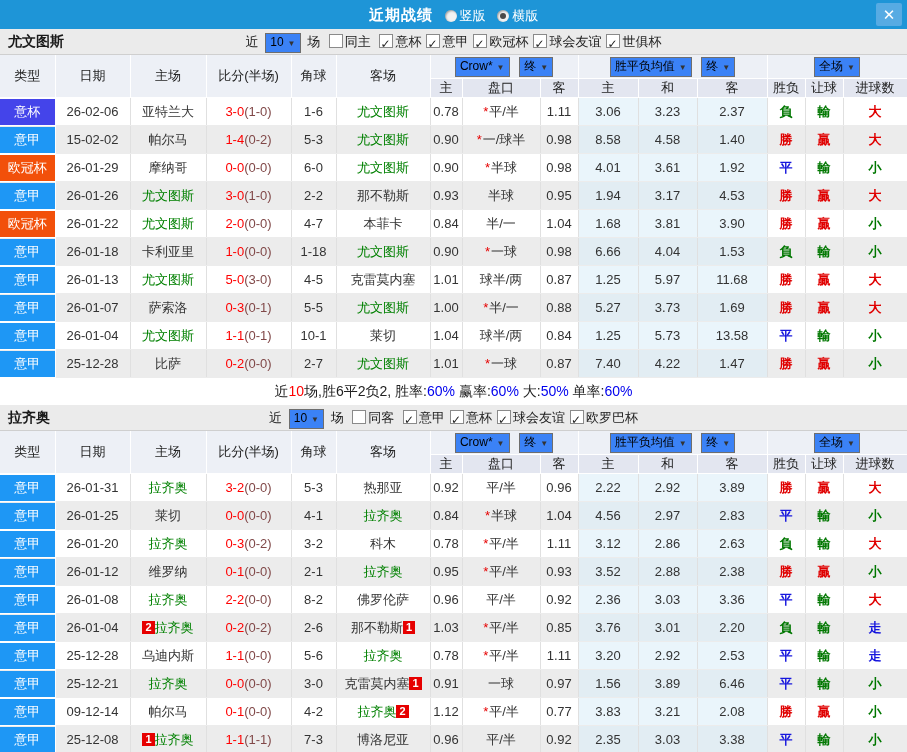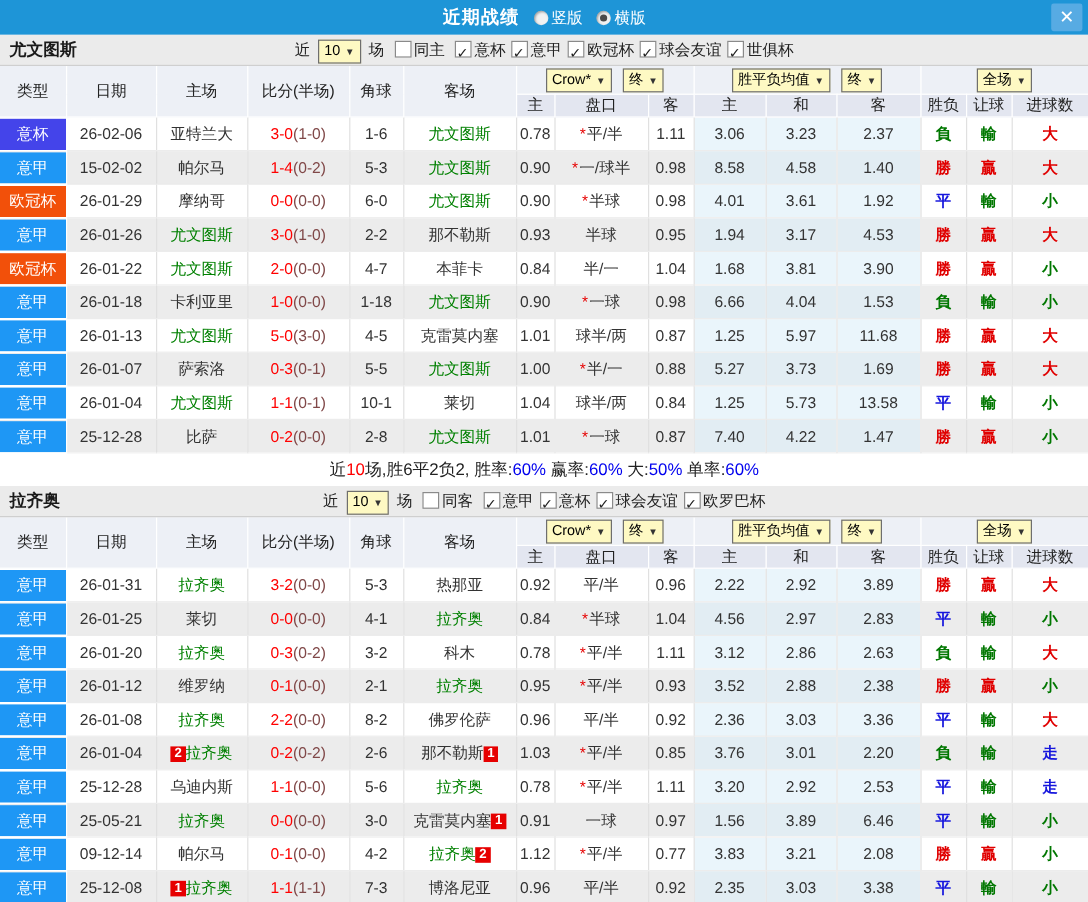--- a/index.html
+++ b/index.html
@@ -14,21 +14,21 @@
   .radio-wrap{margin-left:8px;font-size:13px;cursor:pointer;}
   .rb{display:inline-block;width:12px;height:12px;border-radius:50%;background:#f2f2f2;
       vertical-align:-2px;margin-right:3px;box-shadow:inset 1px 1px 2px rgba(0,0,0,.35);position:relative;}
   .rb.checked::after{content:"";position:absolute;left:3px;top:3px;width:6px;height:6px;border-radius:50%;background:#4a4a4a;}
   .close-btn{position:absolute;right:5px;top:3px;width:26px;height:23px;background:#57abe3;
       color:#fff;font-weight:bold;text-align:center;line-height:23px;border-radius:2px;font-size:15px;cursor:pointer;}
   
   .section-bar{height:25px;background:#ebebeb;border-bottom:1px solid #cfcfcf;position:relative;}
   .team-title{position:absolute;left:8px;top:0;line-height:25px;font-weight:bold;font-size:14px;color:#1a1a1a;}
   .filters{text-align:center;line-height:25px;color:#222;}
-  .select{display:inline-block;border:1px solid #6e6e6e;background:#fef9c3;padding:0 4px;line-height:16px;
+  .select{display:inline-block;border:1px solid #6e6e6e;background:#3b82f6;padding:0 4px;line-height:16px;
       font-size:12px;color:#000;margin:0 3px;cursor:pointer;vertical-align:middle;white-space:nowrap;}
   .select .arr{font-size:8px;margin-left:4px;color:#333;}
   .cb-label{margin-left:5px;cursor:pointer;white-space:nowrap;}
   .cb{display:inline-block;width:12px;height:12px;border:1px solid #8a8a8a;background:#fff;
       vertical-align:-2px;margin-right:2px;position:relative;cursor:pointer;}
   .cb.checked::after{content:"\2713";position:absolute;left:0;top:-3px;font-size:12px;font-weight:bold;color:#222;}
   
   table{border-collapse:collapse;table-layout:fixed;width:907px;}
   thead th{background:#e3e6f0;font-weight:normal;color:#222;border-right:1px solid #fff;
       border-bottom:1px solid #fff;padding:0;font-size:13px;}
@@ -302,21 +302,21 @@
         <td class="c-grn">輸</td>
         <td class="c-grn">小</td>
       </tr>
       <tr>
         <td class="col-type">
           <span class="badge" style="background: rgb(30, 151, 245);">意甲</span>
         </td>
         <td>25-12-28</td>
         <td><span>比萨</span></td>
         <td><span class="score">0-2</span><span class="half">(0-0)</span></td>
-        <td>2-8</td>
+        <td>2-7</td>
         <td><span class="tm-green">尤文图斯</span></td>
         <td>1.01</td>
         <td><span class="star">*</span>一球</td>
         <td>0.87</td>
         <td class="avg">7.40</td>
         <td class="avg">4.22</td>
         <td class="avg">1.47</td>
         <td class="c-red">勝</td>
         <td class="c-red">贏</td>
         <td class="c-grn">小</td>
@@ -518,21 +518,21 @@
         <td class="avg">2.92</td>
         <td class="avg">2.53</td>
         <td class="c-blu">平</td>
         <td class="c-grn">輸</td>
         <td class="c-blu">走</td>
       </tr>
       <tr>
         <td class="col-type">
           <span class="badge" style="background: rgb(30, 151, 245);">意甲</span>
         </td>
-        <td>25-05-21</td>
+        <td>25-12-21</td>
         <td><span class="tm-green">拉齐奥</span></td>
         <td><span class="score">0-0</span><span class="half">(0-0)</span></td>
         <td>3-0</td>
         <td><span>克雷莫内塞</span><span class="card">1</span></td>
         <td>0.91</td>
         <td>一球</td>
         <td>0.97</td>
         <td class="avg">1.56</td>
         <td class="avg">3.89</td>
         <td class="avg">6.46</td>

